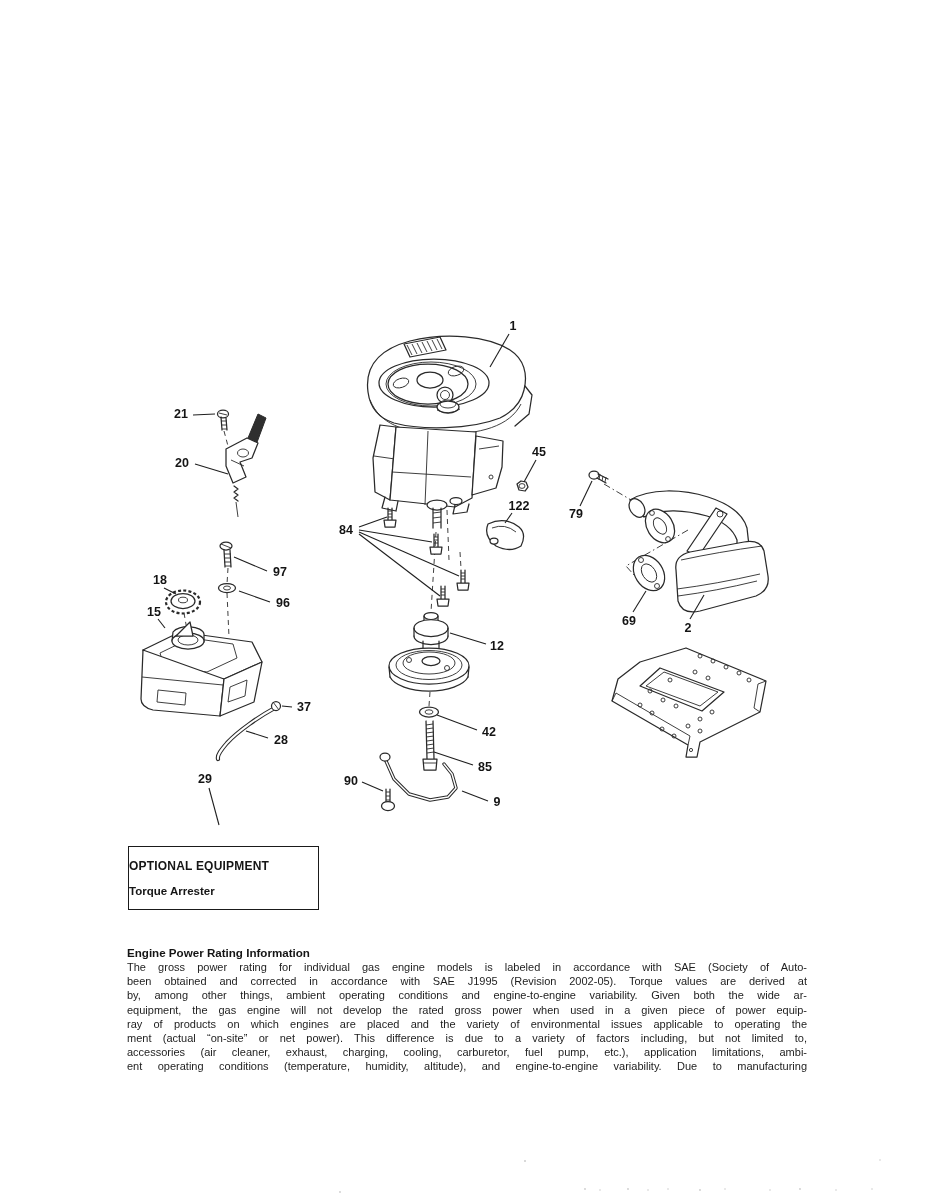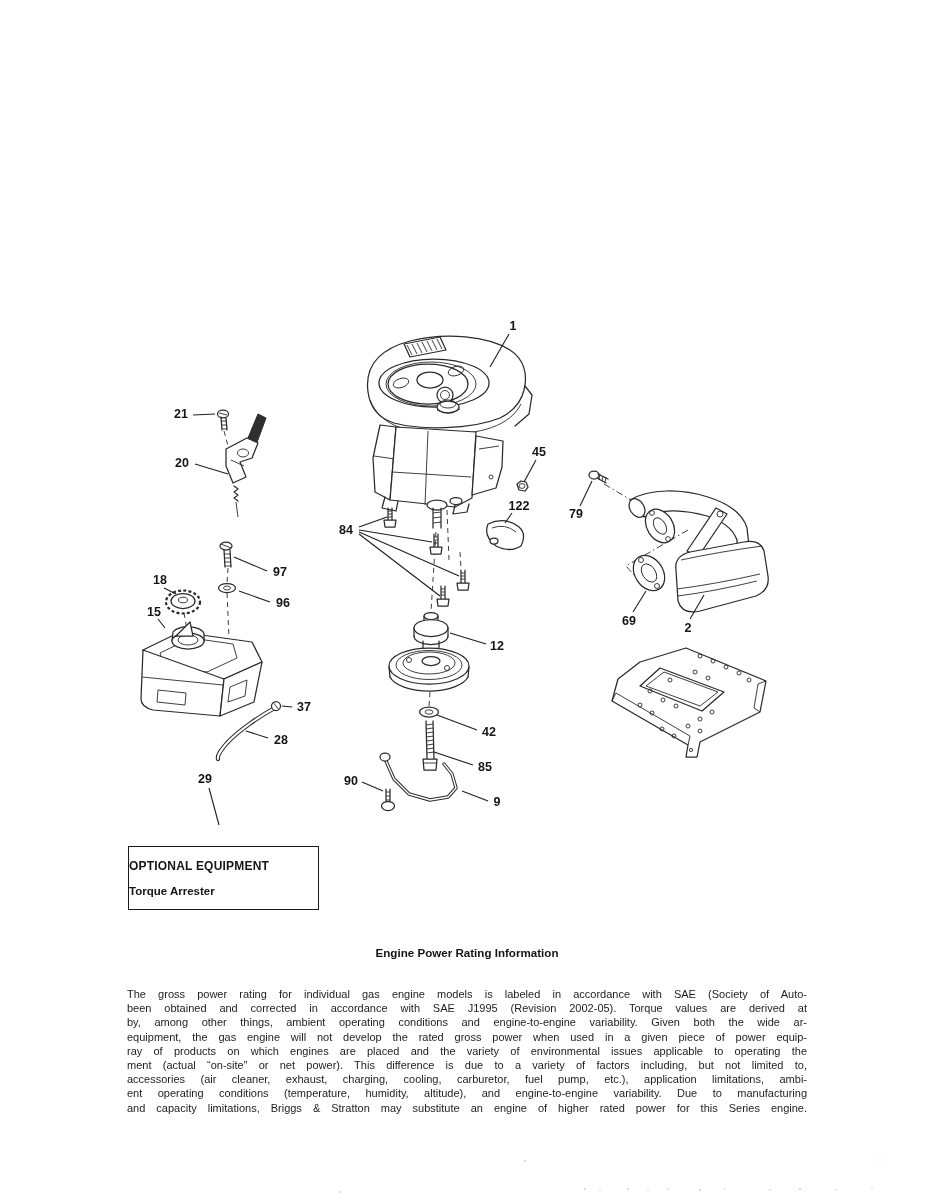--- a/index.html
+++ b/index.html
@@ -15,21 +15,21 @@
   .dashdot{stroke:#2a2a2a;stroke-width:0.9;fill:none;stroke-dasharray:7 3 1.5 3;}
   .leader{stroke:#1f1f1f;stroke-width:1.1;}
   .plabel{font:bold 12.5px "Liberation Sans", sans-serif;fill:#141414;}
   .optional-box{
     position:absolute;left:128px;top:826px;width:189px;height:62px;
     border:1.6px solid #1a1a1a;background:#fff;text-align:left;margin-top:20px;
   }
   .optional-box .t1{margin-top:12px;font-size:12px;font-weight:bold;letter-spacing:.2px;color:#161616;}
   .optional-box .t2{margin-top:12px;font-size:11.5px;font-weight:bold;color:#161616;}
   .text-section{position:absolute;left:127px;top:946px;width:680px;}
-  .text-section h2{margin:0 0 28px 0;font-size:11.6px;font-weight:bold;color:#141414;text-align:center;}
+  .text-section h2{margin:0 0 1px 0;font-size:11.6px;font-weight:bold;color:#141414;}
   .para-line{
     font-size:11px;line-height:14.2px;color:#1d1d1d;
     text-align:justify;text-align-last:justify;white-space:normal;
   }
 </style>
 </head>
 <body>
 
 <svg width="927" height="1200" viewBox="0 0 927 1200">
 
@@ -408,15 +408,14 @@
   <h2>Engine Power Rating Information</h2>
   <div id="paragraph">
       <div class="para-line">The gross power rating for individual gas engine models is labeled in accordance with SAE (Society of Auto-</div>
       <div class="para-line">been obtained and corrected in accordance with SAE J1995 (Revision 2002-05). Torque values are derived at</div>
       <div class="para-line">by, among other things, ambient operating conditions and engine-to-engine variability. Given both the wide ar-</div>
       <div class="para-line">equipment, the gas engine will not develop the rated gross power when used in a given piece of power equip-</div>
       <div class="para-line">ray of products on which engines are placed and the variety of environmental issues applicable to operating the</div>
       <div class="para-line">ment (actual “on-site” or net power). This difference is due to a variety of factors including, but not limited to,</div>
       <div class="para-line">accessories (air cleaner, exhaust, charging, cooling, carburetor, fuel pump, etc.), application limitations, ambi-</div>
       <div class="para-line">ent operating conditions (temperature, humidity, altitude), and engine-to-engine variability. Due to manufacturing</div>
-      <div class="para-line">and capacity limitations, Briggs &amp; Stratton may substitute an engine of higher rated power for this Series engine.</div>
     </div>
 </div>
 
 </body></html>

